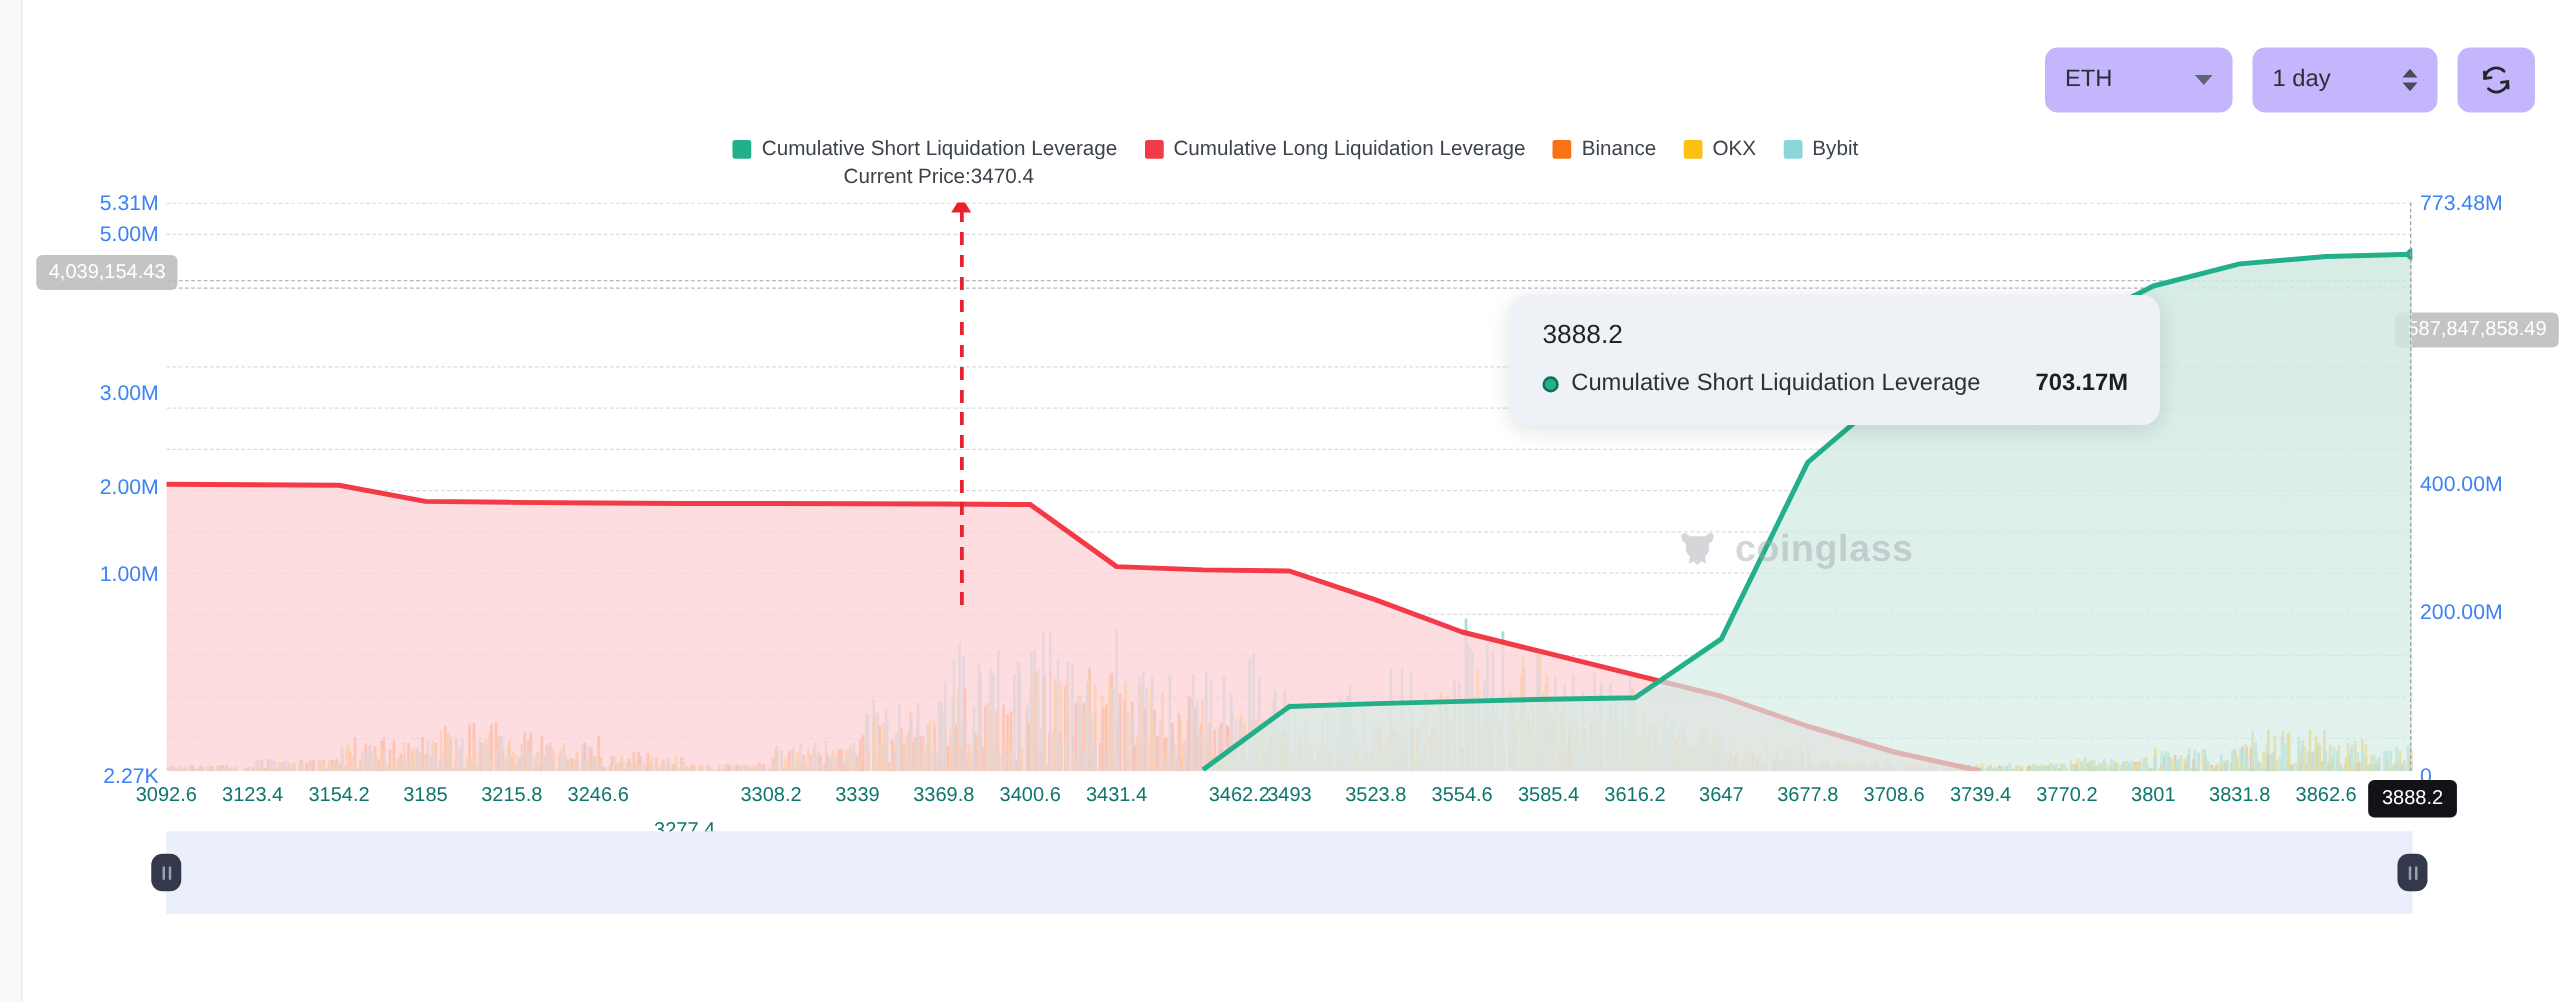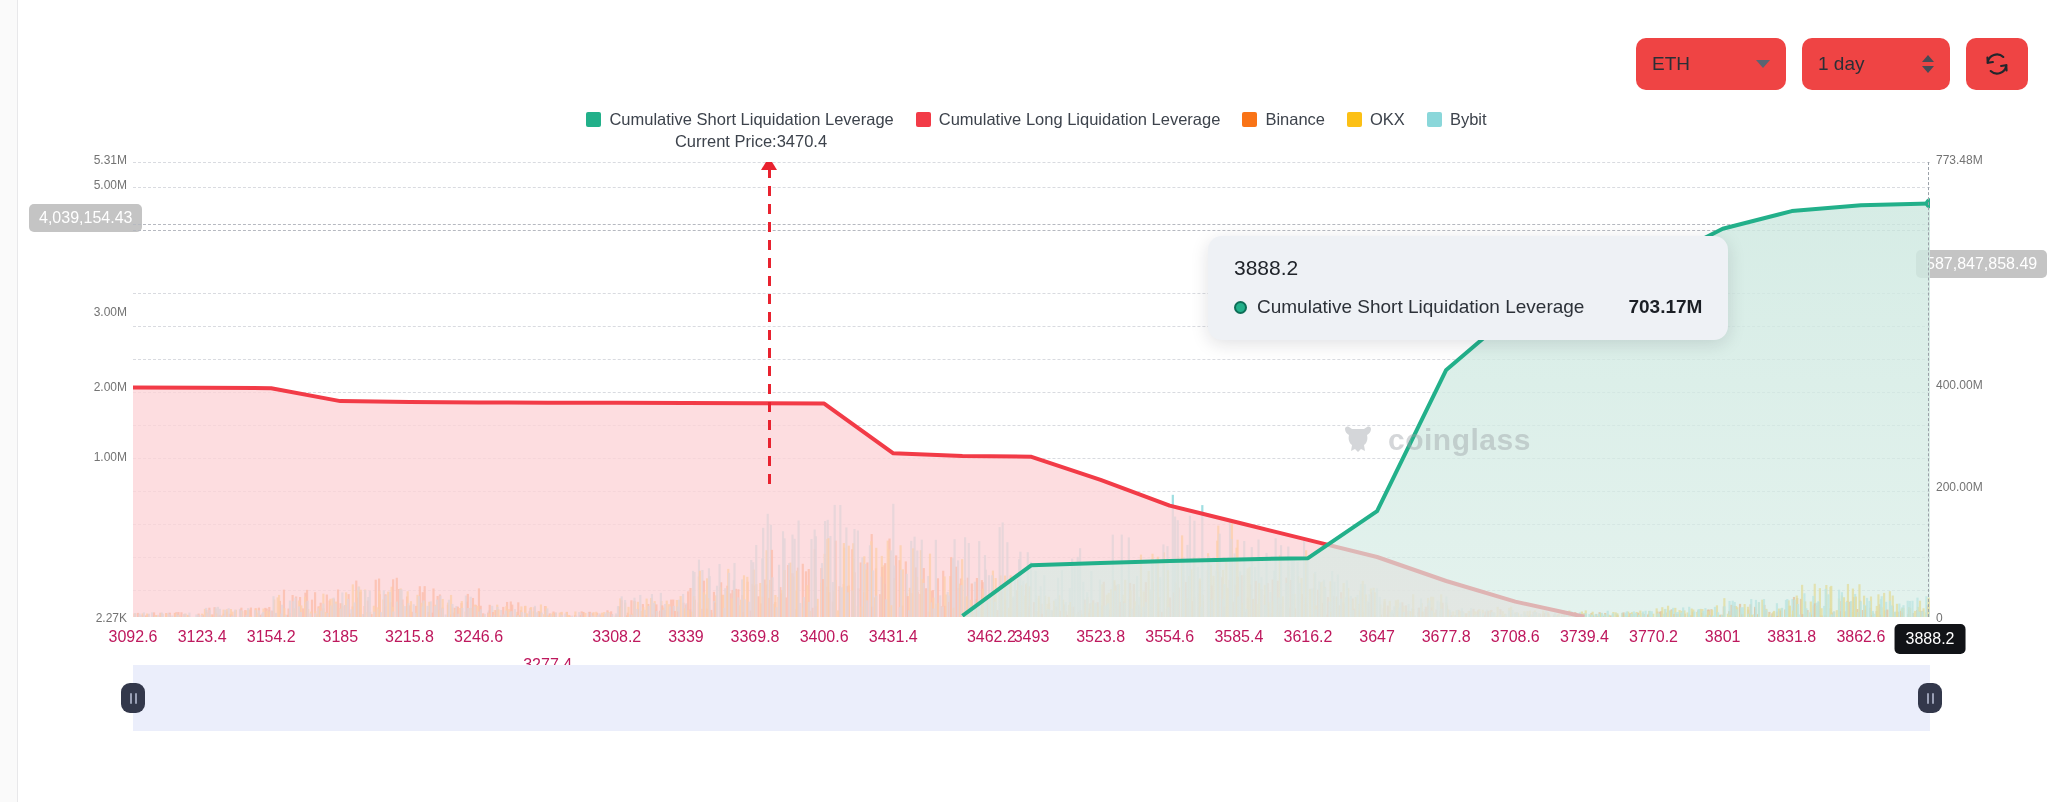--- a/index.html
+++ b/index.html
@@ -17,21 +17,21 @@
 
   
   .header { position: absolute; left: 19px; top: 0; right: 0; height: 100px; }
   .title {
     position: absolute; left: 17px; top: 44px;
     font-size: 26px; font-weight: bold; color: #1b1d21; letter-spacing: -0.2px;
     white-space: nowrap;
   }
   .controls { position: absolute; right: 26px; top: 38px; display: flex; gap: 16px; align-items: center; }
   .ctl {
-    height: 52px; background: #ef4444; border: none; border-radius: 10px;
+    height: 52px; background: #c4b5fd; border: none; border-radius: 10px;
     display: flex; align-items: center; color: #2b2f36; font-size: 19px;
     font-family: "Liberation Sans", sans-serif; cursor: pointer;
   }
   .ctl-select { width: 150px; padding: 0 16px; justify-content: space-between; }
   .ctl-step { width: 148px; padding: 0 16px; justify-content: space-between; }
   .ctl-icon { width: 62px; justify-content: center; }
   .caret-down {
     width: 0; height: 0; border-left: 7px solid transparent; border-right: 7px solid transparent;
     border-top: 8px solid #5b6472;
   }
@@ -59,33 +59,33 @@
     position: absolute; left: 114px; top: 12px; width: 1797px; height: 455px;
     overflow: hidden;
   }
   .gridline {
     position: absolute; left: 0; width: 100%; height: 0;
     border-top: 1px dashed #d9dbe0;
   }
   .gridline.strong { border-top: 1px dashed #b6b9c0; }
 
   .ylabel-l, .ylabel-r {
-    position: absolute; font-size: 12px; color: #737373; white-space: nowrap;
+    position: absolute; font-size: 17px; color: #3b82f6; white-space: nowrap;
   }
   .ylabel-l { right: 1927px; text-align: right; }
   .ylabel-r { left: 1917px; }
 
   .ybadge {
     position: absolute; font-size: 16px; color: #ffffff; background: #c4c4c4;
     padding: 5px 10px; border-radius: 5px; white-space: nowrap;
   }
 
   .xlabels { position: absolute; left: 114px; top: 478px; width: 1797px; height: 30px; }
   .xlab {
-    position: absolute; top: 0; font-size: 16px; color: #be185d;
+    position: absolute; top: 0; font-size: 16px; color: #0f766e;
     transform: translateX(-50%); white-space: nowrap; text-align: center;
   }
   .xbadge {
     position: absolute; top: -4px; transform: translateX(-50%);
     background: #111317; color: #fff; font-size: 16px; padding: 6px 11px;
     border-radius: 5px; white-space: nowrap;
   }
 
   
   .cursor-line {

